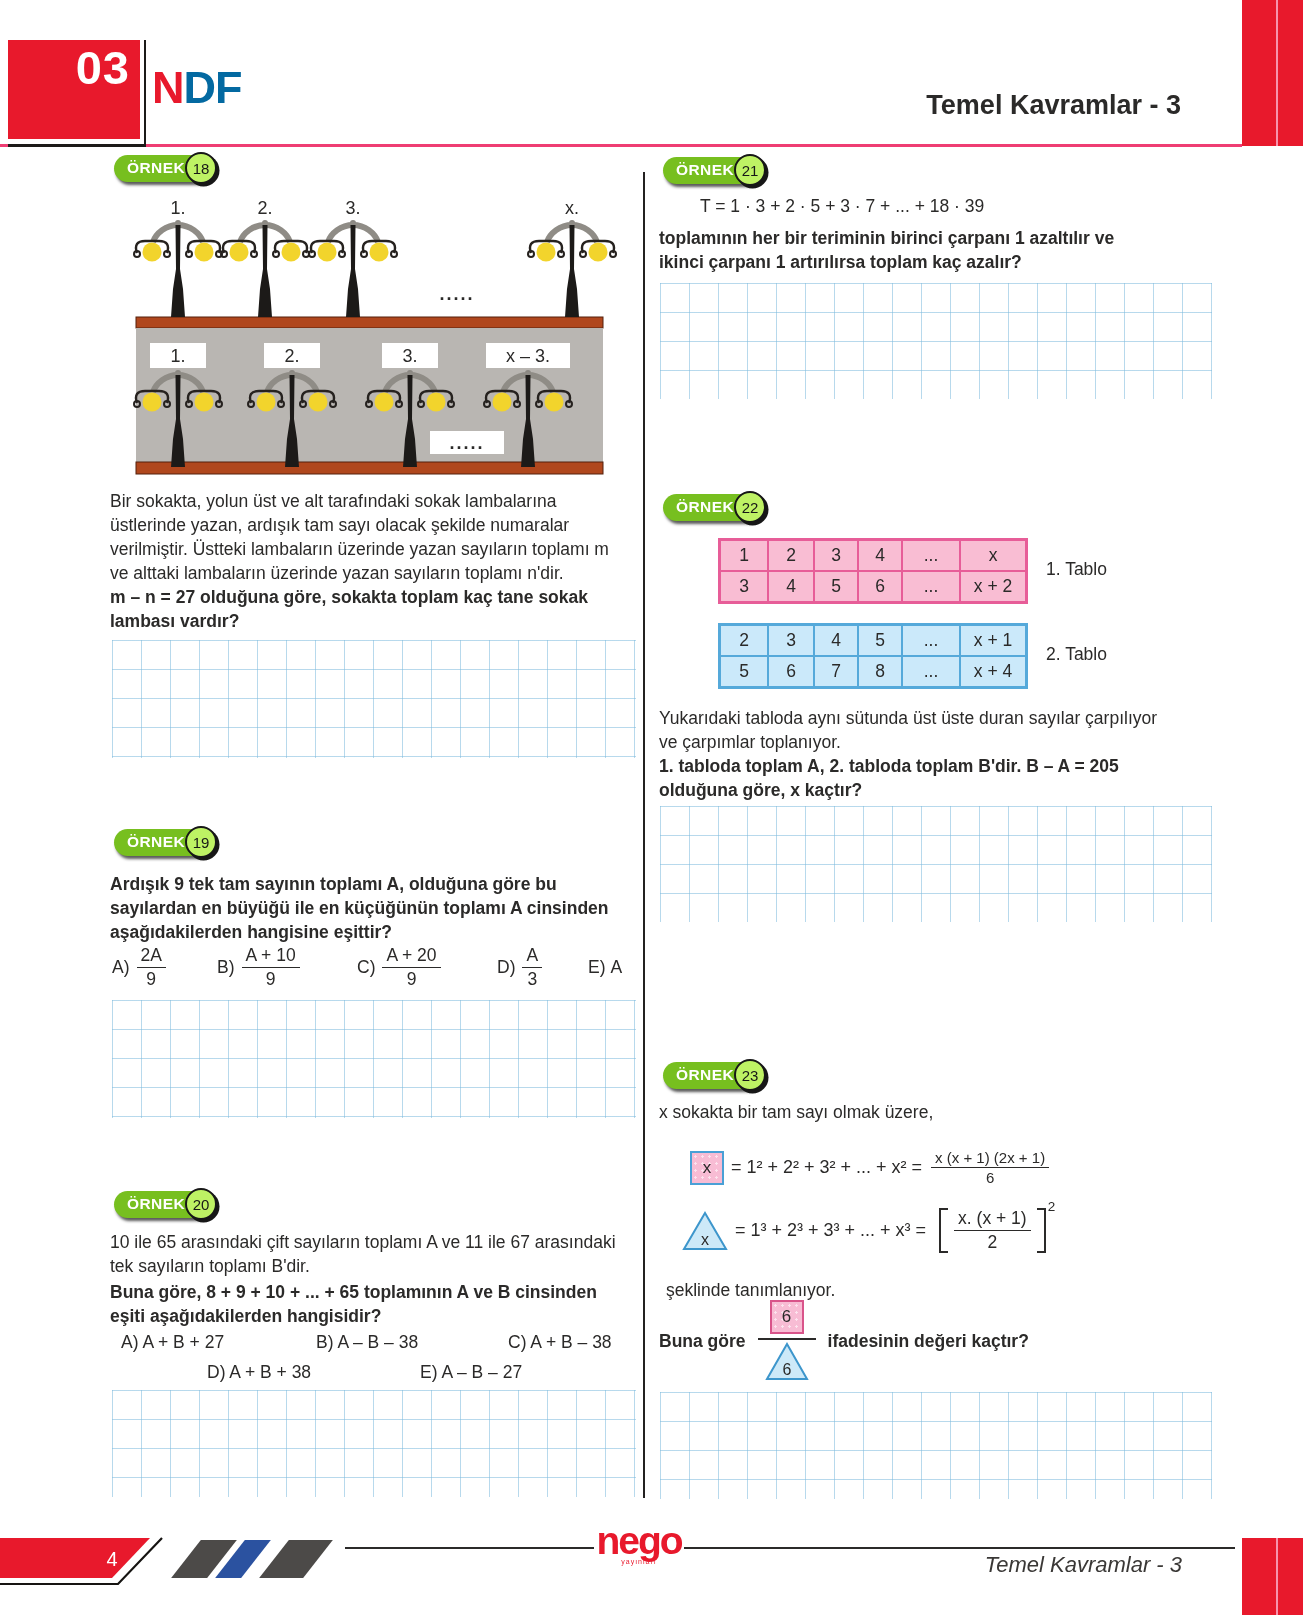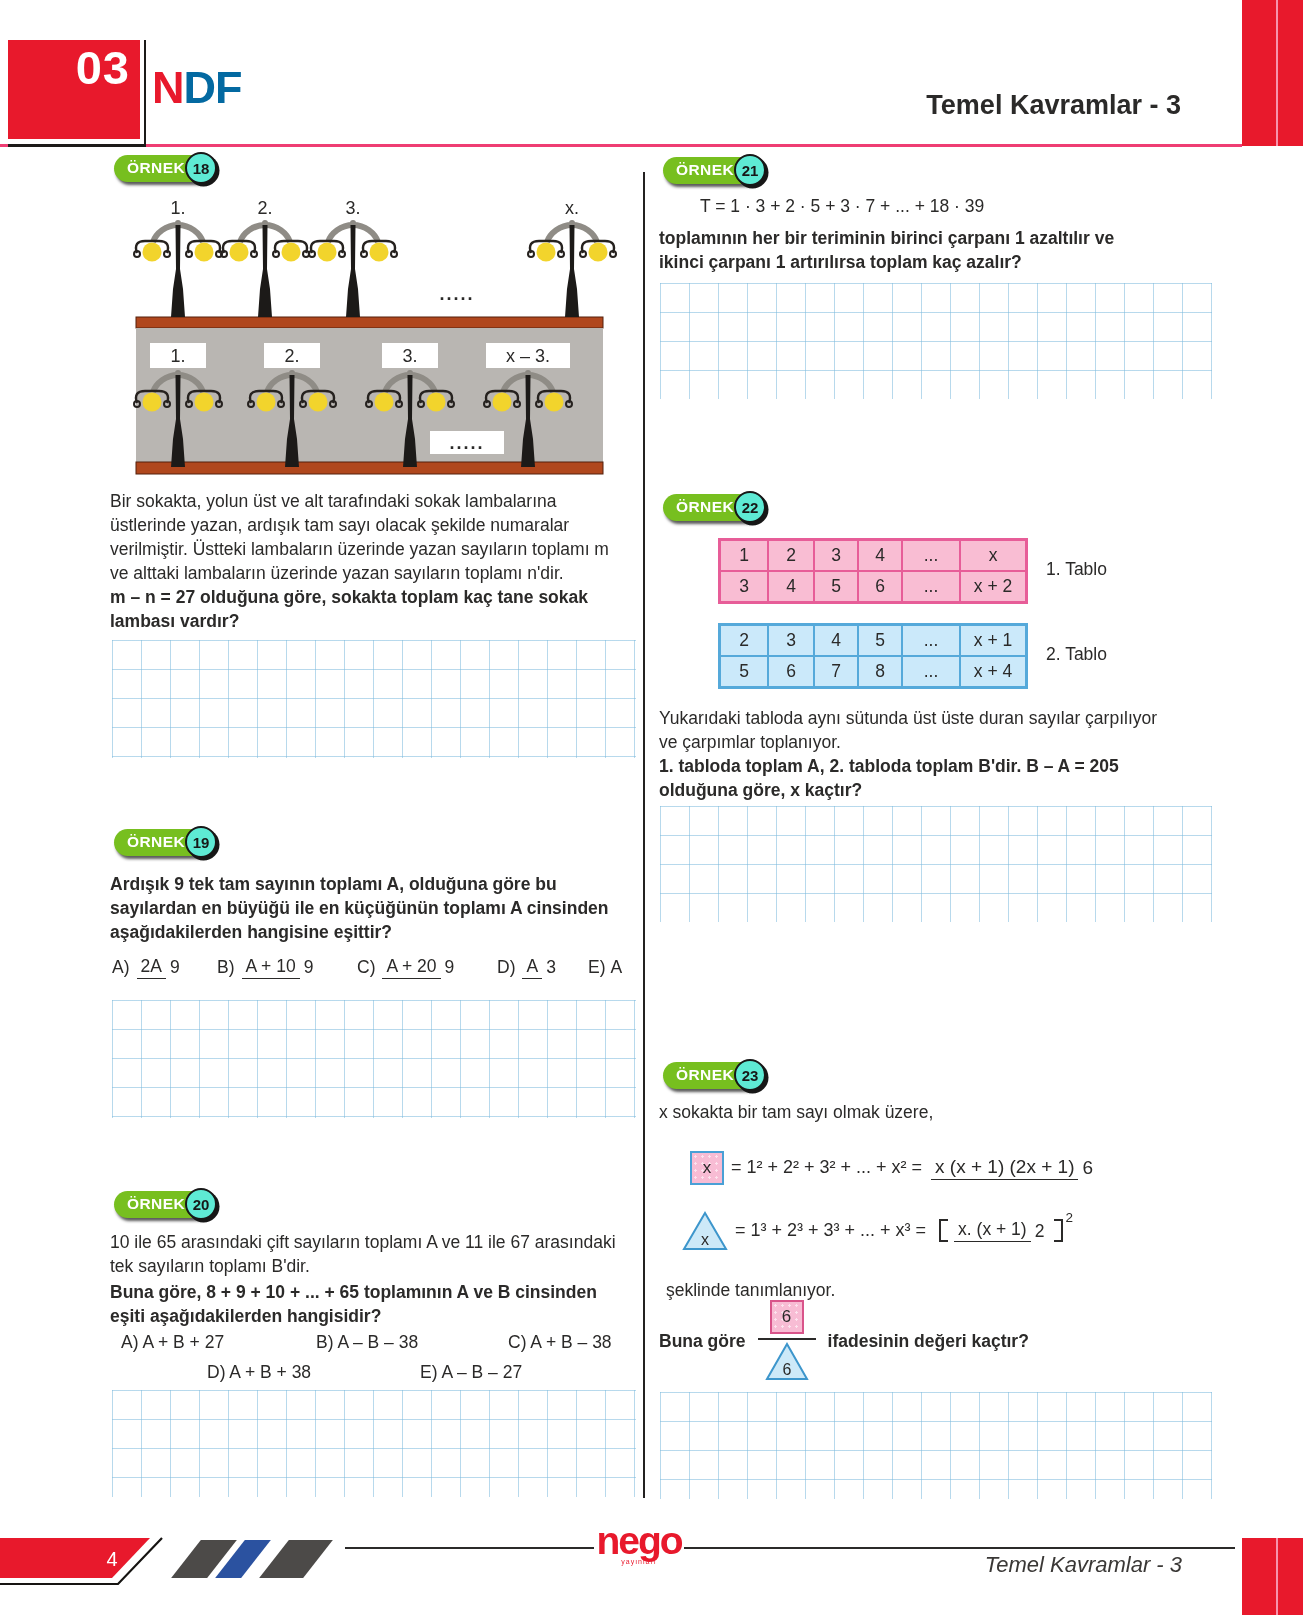--- a/index.html
+++ b/index.html
@@ -19,29 +19,29 @@
   .magline{left:0;top:144px;width:1242px;height:2.5px;background:#ef3d73}
   .blkline{left:8px;top:144px;width:138px;height:2.5px;background:#1c1a18}
   .redbar{left:1242px;width:61px;background:#e8192c}
   .redbar .inner{position:absolute;left:34px;top:0;width:2px;height:100%;background:#f794ad}
   
   .divider{left:643px;top:172px;width:2px;height:1326px;background:#232120}
   
   .badge{display:flex;align-items:center;height:30px}
   .badge .pill{background:#77bf1f;color:#fff;font-weight:bold;font-size:15.5px;letter-spacing:.4px;
         padding:4px 26px 5px 13px;border-radius:15px;box-shadow:2px 3px 3px rgba(35,35,35,.75)}
-  .badge .numc{width:28px;height:28px;border:2.5px solid #171717;border-radius:50%;background:#5eead4;
-        display:flex;align-items:center;justify-content:center;font-weight:bold;font-size:15px;
+  .badge .numc{width:28px;height:28px;border:2.5px solid #171717;border-radius:50%;background:#bef264;
+        display:flex;align-items:center;justify-content:center;font-weight:normal;font-size:15px;
         margin-left:-26px;box-shadow:2.5px 2.5px 0 #171717;z-index:1;color:#171717}
   
   .grid{background-image:
       repeating-linear-gradient(to right, rgba(125,186,221,.55) 0 1.2px, transparent 1.2px 29px),
       repeating-linear-gradient(to bottom, rgba(125,186,221,.55) 0 1.2px, transparent 1.2px 29px);}
   
-  .frac{display:inline-flex;align-items:center;vertical-align:middle;margin:0 2px}
+  .frac{display:inline-flex;flex-direction:column;align-items:center;vertical-align:middle;margin:0 2px}
   .frac .fn{padding:0 4px 1px;border-bottom:1.7px solid #2b2a29;white-space:nowrap}
   .frac .fd{padding:1px 4px 0;white-space:nowrap}
   .opt{display:inline-flex;align-items:center;height:46px;font-size:17.5px;white-space:nowrap}
   .opt .lb{margin-right:5px}
   
   .t22{display:grid;grid-template-columns:48px 46px 44px 44px 58px 66px}
   .t22 .c{height:29px;display:flex;align-items:center;justify-content:center;font-size:17.5px}
   .t22.pink{border:2px solid #e75d98}.t22.pink .c{background:#f9bdd3;border:1px solid #e75d98}
   .t22.blue{border:2px solid #55a9da}.t22.blue .c{background:#cbe9fa;border:1px solid #55a9da}
   
@@ -250,21 +250,21 @@
 
 <div class="abs badge" style="left:663px;top:1060px">
   <span class="pill">ÖRNEK</span>
   <span class="numc">23</span>
 </div>
 <div class="abs txt" style="left:659px;top:1100px;width:506px">x sokakta bir tam sayı olmak üzere,</div>
 
 <div class="abs eqrow" style="left:690px;top:1145px">
   <span class="sq bluebrd">x</span>
   <span class="gap">= 1² + 2² + 3² + ... + x² =</span>
-  <span class="frac" style="font-size:19px">
+  <span class="frac" style="font-size:15px">
     <span class="fn">x (x + 1) (2x + 1)</span>
       <span class="fd">6</span>
   </span>
 </div>
 
 <div class="abs eqrow" style="left:682px;top:1208px">
   <svg width="46" height="42" viewBox="0 0 46 42">
     <polygon points="23,3 44,39 2,39" fill="#cde9f8" stroke="#3d96cc" stroke-width="2"></polygon>
     <text x="23" y="35" text-anchor="middle" font-size="16" fill="#2b2a29">x</text>
   </svg>

